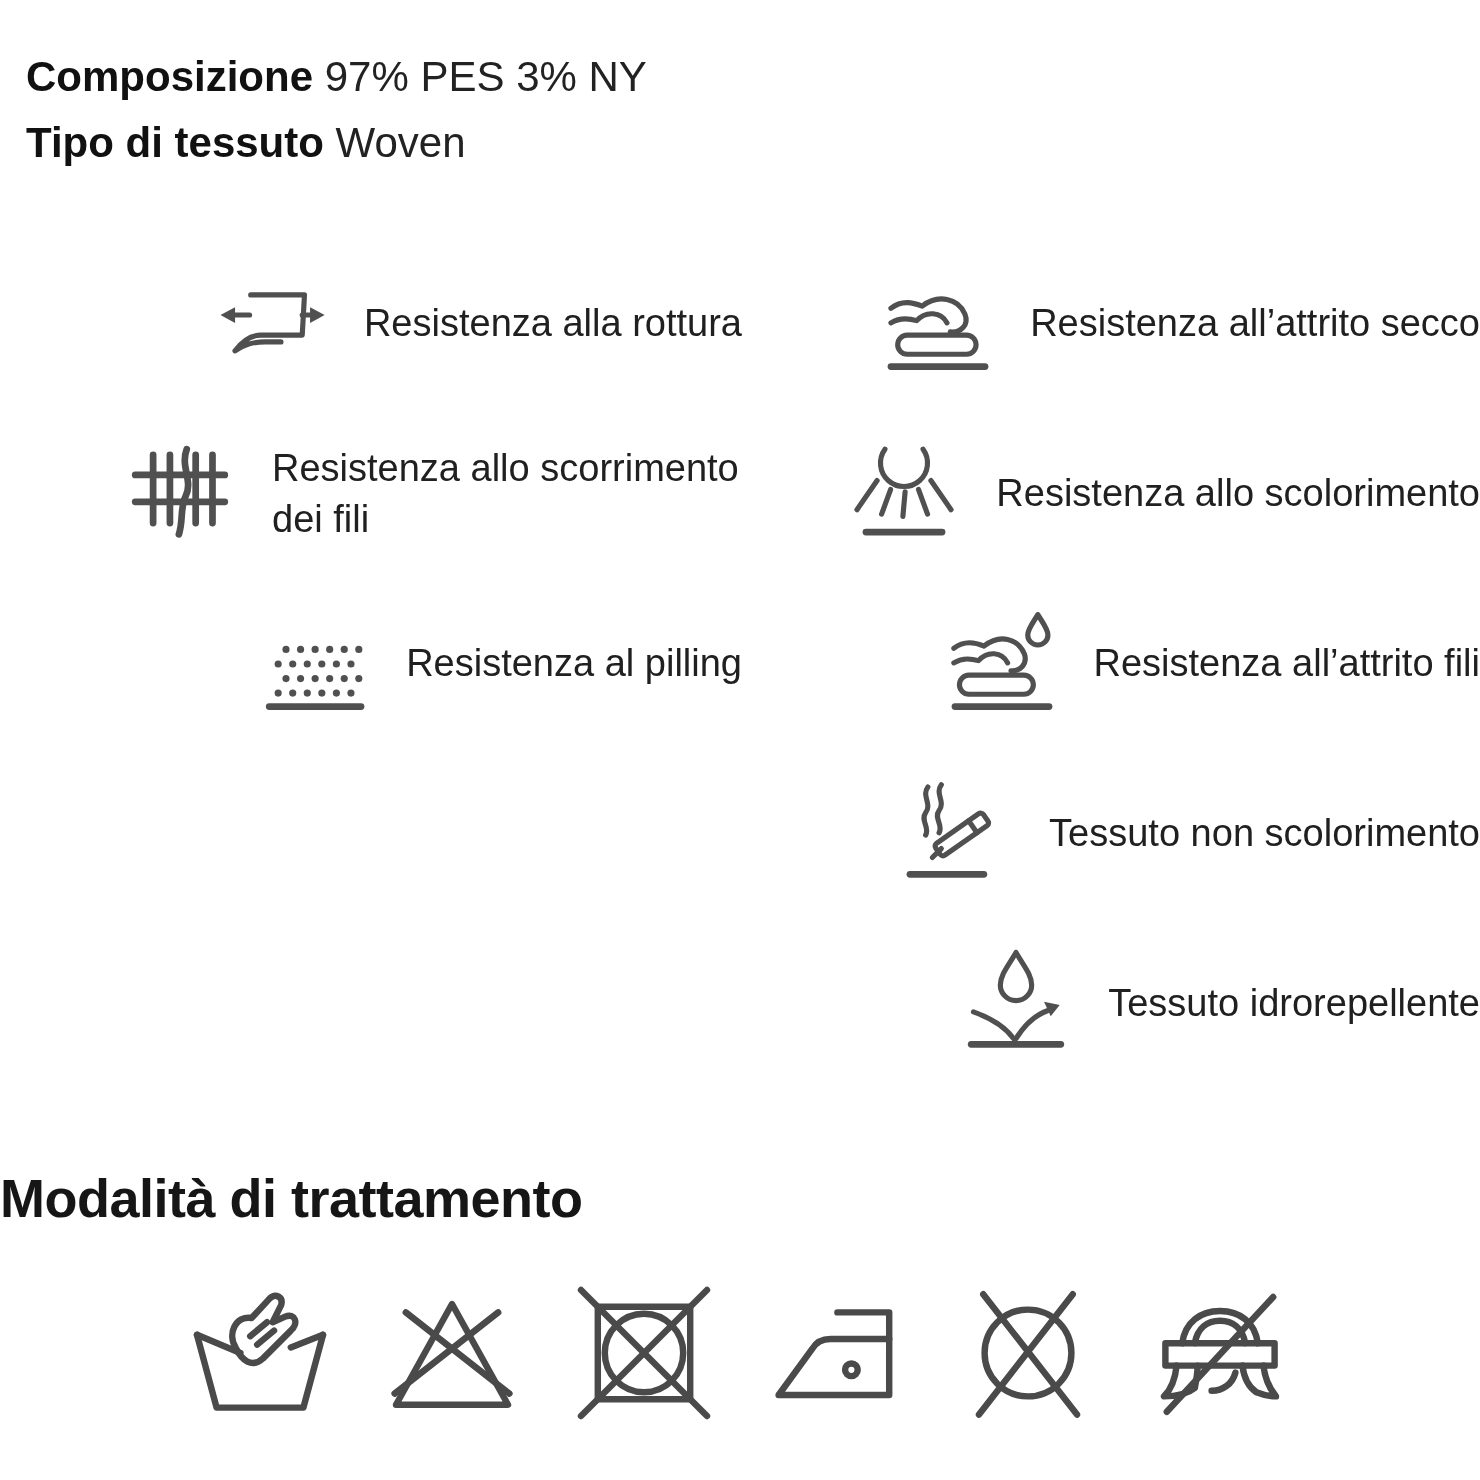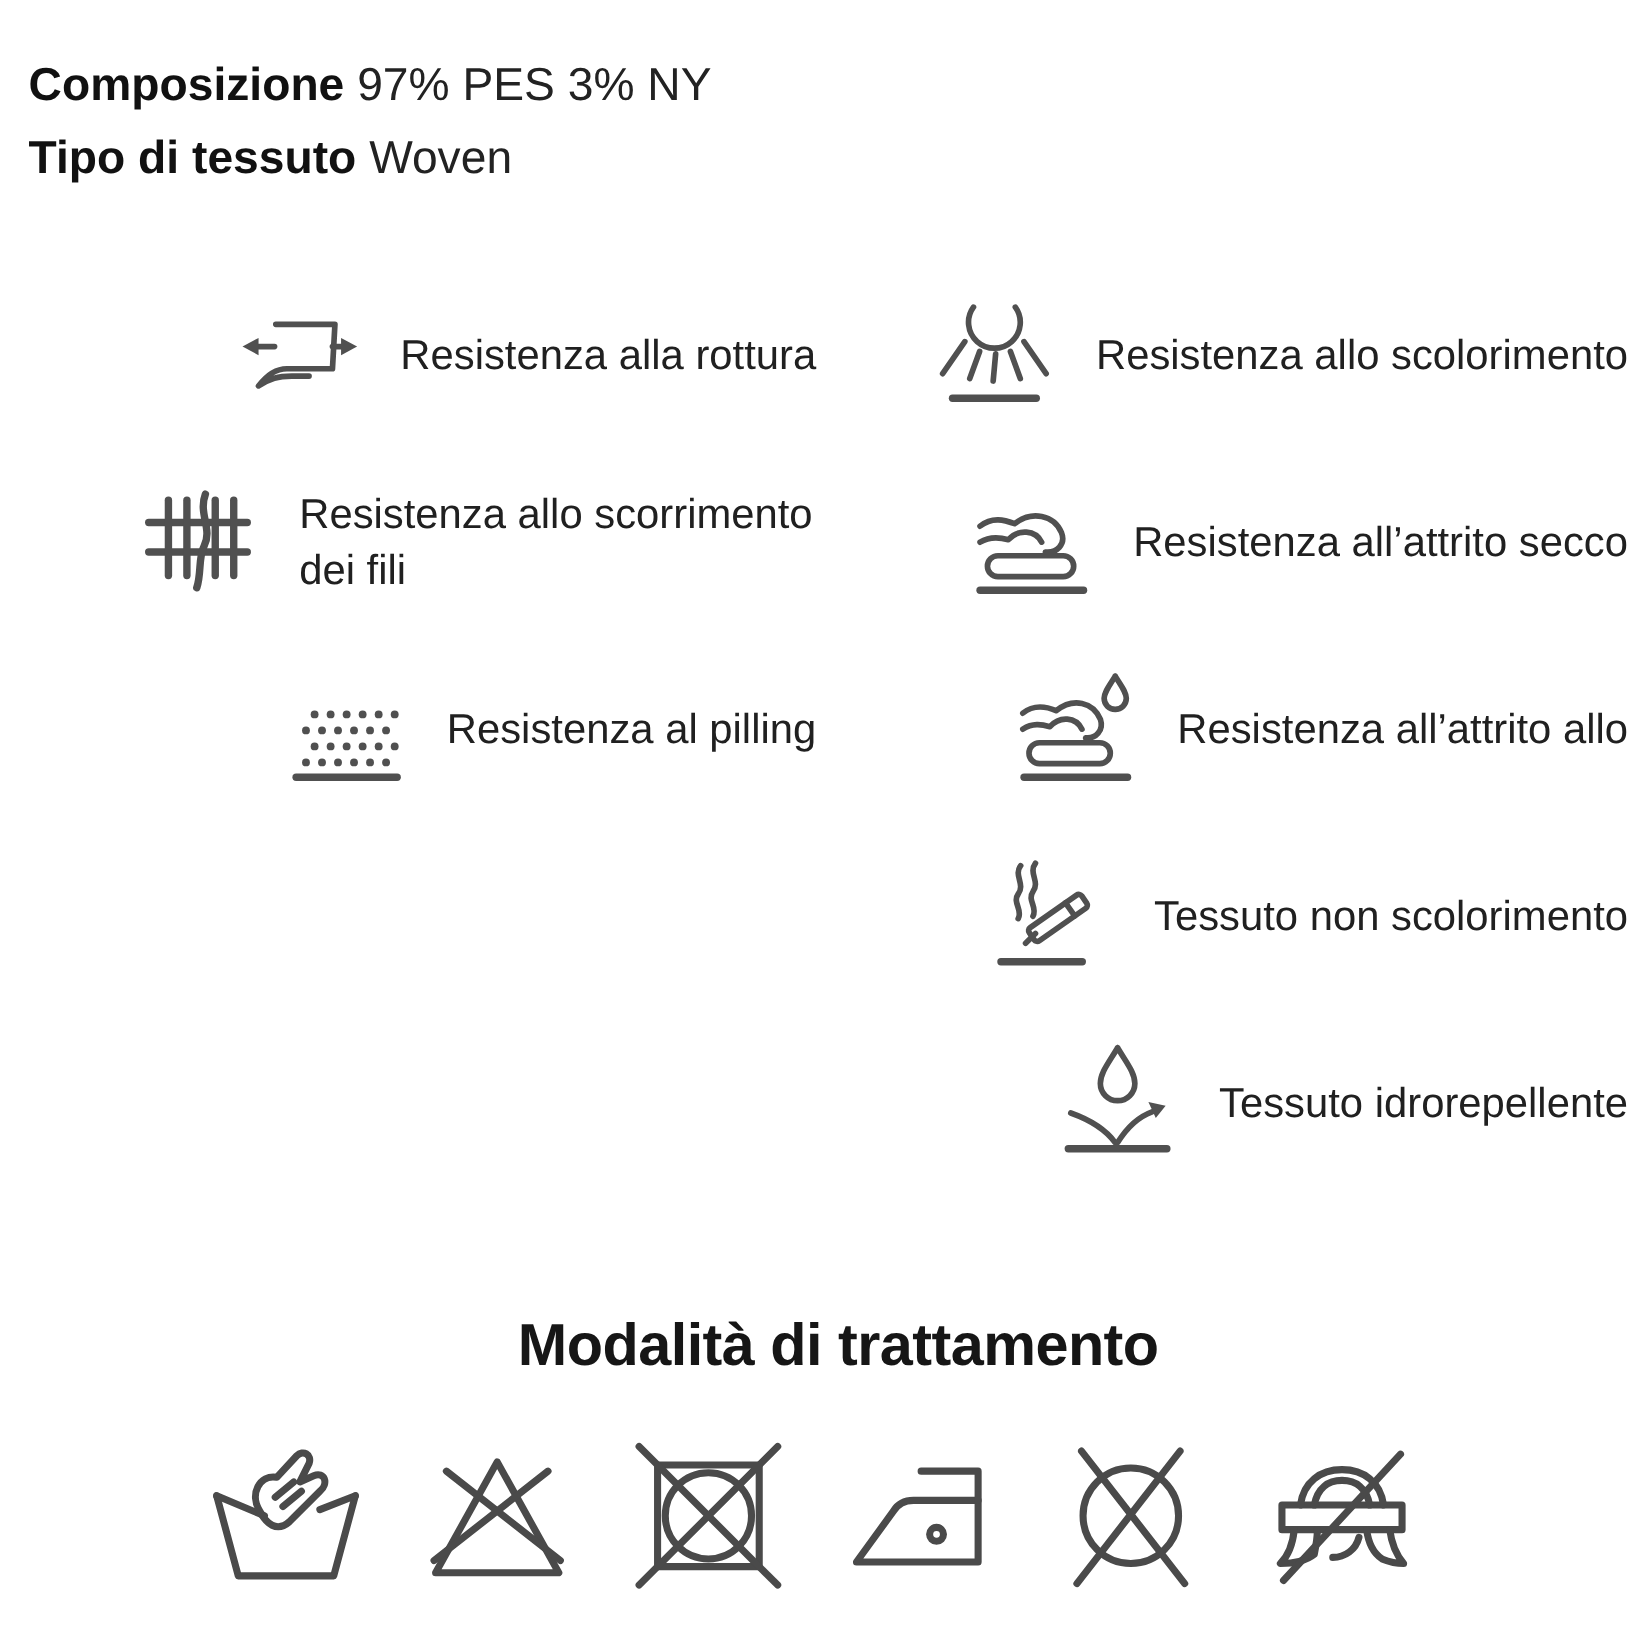--- a/index.html
+++ b/index.html
@@ -14,21 +14,21 @@
 
   .features{display:grid;grid-template-columns:690px 1fr;padding:64px 0 0 52px;}
   .col{display:flex;flex-direction:column;}
   .feature-row{display:flex;align-items:center;height:170px;justify-content:flex-end;}
   .ficon{width:112px;height:112px;flex:0 0 112px;margin-right:36px;}
   .ficon svg{width:100%;height:100%;}
   .flabel{font-size:38px;line-height:1.35;color:#202020;}
   .col-left .flabel{max-width:470px;}
   .col-right .flabel{max-width:620px;}
 
-  .treatment-title{margin-top:103px;text-align:center;font-size:54px;font-weight:700;color:#161616;letter-spacing:-0.5px;padding-left:44px;}
+  .treatment-title{margin-top:78px;text-align:left;font-size:54px;font-weight:700;color:#161616;letter-spacing:-0.5px;}
   .care-row{margin-top:54px;display:flex;justify-content:center;gap:52px;}
   .cicon{width:140px;height:140px;}
   .cicon svg{width:100%;height:100%;}
 
   .stroke{fill:none;stroke:#505050;stroke-width:4.6;stroke-linecap:round;stroke-linejoin:round;}
   .stroke-thick{fill:none;stroke:#505050;stroke-width:6;stroke-linecap:round;}
   .fillg{fill:#505050;stroke:none;}
   .cstroke{fill:none;stroke:#4a4a4a;stroke-width:4.6;stroke-linecap:round;stroke-linejoin:round;}
 </style>
 </head>
@@ -114,55 +114,55 @@
       </span>
       <span class="flabel">Resistenza al pilling</span>
     </div>
 
   </div>
   <div class="col col-right">
 
     <div class="feature-row">
       <span class="ficon">
         <svg viewBox="0 0 100 100">
+          <rect class="stroke" x="14" y="60" width="70" height="17" rx="8.5"></rect>
+          <path class="stroke" d="M8 36 C18 28 28 31 36 34 C50 23 68 27 74 41 C78 51 70 58 61 57"></path>
+          <path class="stroke" d="M8 49 C16 44 24 45 31 47 C39 38 53 39 58 49"></path>
+          <path class="stroke-thick" d="M8 88 H92"></path>
+        </svg>
+      </span>
+      <span class="flabel">Resistenza all’attrito secco</span>
+    </div>
+
+    <div class="feature-row">
+      <span class="ficon">
+        <svg viewBox="0 0 100 100">
           <path class="stroke" d="M33 10 A21 21 0 1 0 67 10"></path>
           <path class="stroke" d="M26 38 L8 64"></path>
           <path class="stroke" d="M38 46 L30 68"></path>
           <path class="stroke" d="M51 48 L49 70"></path>
           <path class="stroke" d="M63 46 L71 68"></path>
           <path class="stroke" d="M74 38 L92 64"></path>
           <path class="stroke-thick" d="M16 84 H84"></path>
         </svg>
       </span>
       <span class="flabel">Resistenza allo scolorimento</span>
     </div>
 
     <div class="feature-row">
       <span class="ficon">
         <svg viewBox="0 0 100 100">
-          <rect class="stroke" x="14" y="60" width="70" height="17" rx="8.5"></rect>
-          <path class="stroke" d="M8 36 C18 28 28 31 36 34 C50 23 68 27 74 41 C78 51 70 58 61 57"></path>
-          <path class="stroke" d="M8 49 C16 44 24 45 31 47 C39 38 53 39 58 49"></path>
-          <path class="stroke-thick" d="M8 88 H92"></path>
-        </svg>
-      </span>
-      <span class="flabel">Resistenza all’attrito secco</span>
-    </div>
-
-    <div class="feature-row">
-      <span class="ficon">
-        <svg viewBox="0 0 100 100">
           <rect class="stroke" x="12" y="60" width="66" height="17" rx="8.5"></rect>
           <path class="stroke" d="M7 36 C17 28 27 31 34 34 C48 23 64 27 70 41 C73 50 66 57 58 56"></path>
           <path class="stroke" d="M7 49 C15 44 22 45 29 47 C37 38 50 39 55 49"></path>
           <path class="stroke" d="M82 6 C77 14 73 19 73 24 A9 9 0 0 0 91 24 C91 19 87 14 82 6"></path>
           <path class="stroke-thick" d="M8 88 H92"></path>
         </svg>
       </span>
-      <span class="flabel">Resistenza all’attrito allo</span>
+      <span class="flabel">Resistenza all’attrito fili</span>
     </div>
 
     <div class="feature-row">
       <span class="ficon">
         <svg viewBox="0 0 100 100">
           <path class="stroke" d="M24 8 C18 16 28 23 22 31 C17 38 26 44 22 51"></path>
           <path class="stroke" d="M36 6 C30 14 40 21 34 29 C29 36 38 42 34 49"></path>
           <g transform="rotate(-35 54 50)">
             <rect class="stroke" x="28" y="44" width="52" height="13" rx="3"></rect>
             <line class="stroke" x1="66" y1="44" x2="66" y2="57"></line>

